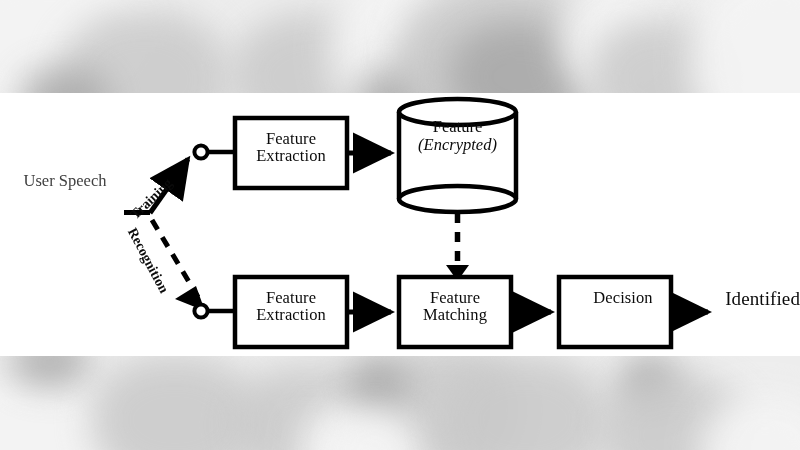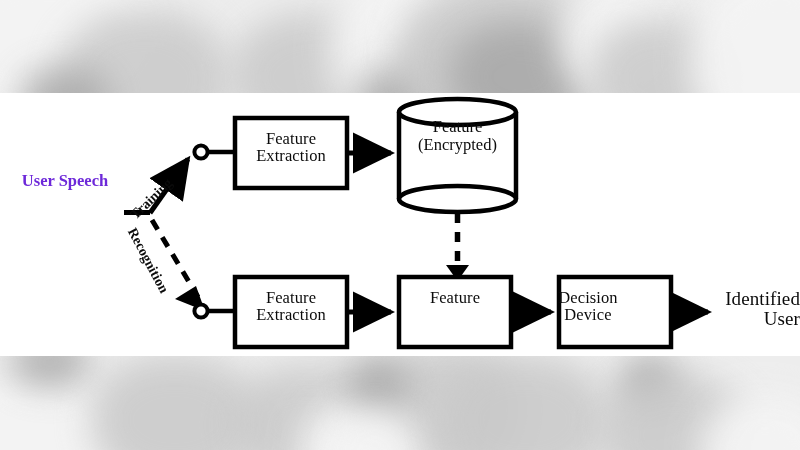--- a/index.html
+++ b/index.html
@@ -61,34 +61,33 @@
   .free-label { font-size: 19px; text-align: right; }
 
   .left-text {
     position: absolute;
     left: 0px;
     top: 78px;
     width: 130px;
     text-align: center;
     font-size: 16.5px;
     line-height: 1.22;
-    color: #6d28d9;
-    font-weight: bold;
+    color: #404040;
   }
   .left-text .ital { font-style: italic; }
 
   .db-label {
     position: absolute;
     text-align: center;
     font-size: 16.5px;
     line-height: 1.1;
     color: #0b0b0b;
     white-space: nowrap;
   }
-  .db-label .ital { }
+  .db-label .ital { font-style: italic; }
 
   .branch-label {
     position: absolute;
     font-size: 14px;
     font-weight: 700;
     color: #0b0b0b;
     white-space: nowrap;
     transform-origin: 0 50%;
   }
   #branch-training   { left: 133px; top: 116px; transform: rotate(-44deg); }
@@ -231,26 +230,25 @@
       <div class="ital">(Encrypted)</div>
     </div>
 
     <div class="box-label" style="left:235px; top:196px; width:112px;">
       <div>Feature</div>
       <div>Extraction</div>
     </div>
 
     <div class="box-label" style="left:399px; top:196px; width:112px;">
       <div>Feature</div>
-    </div>
-
-    <div class="box-label" style="left:532px; top:196px; width:112px;">
+      <div>Matching</div>
+    </div>
+
+    <div class="box-label" style="left:567px; top:196px; width:112px;">
       <div>Decision</div>
-      <div>Device</div>
     </div>
 
     <div class="free-label" style="left:713px; top:196px; width:87px;">
       <div>Identified</div>
-      <div>User</div>
     </div>
 
   </div>
 </div>
 
 </body></html>

